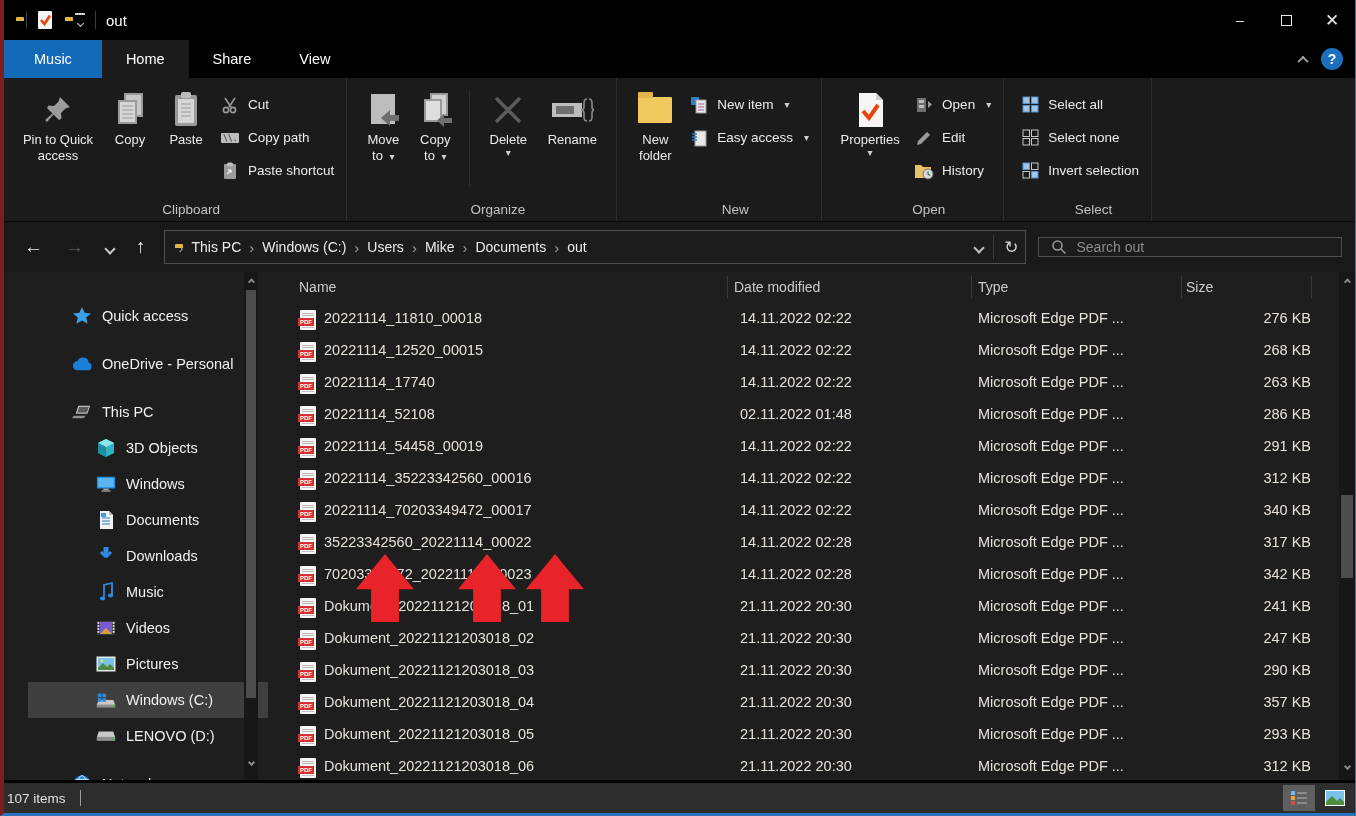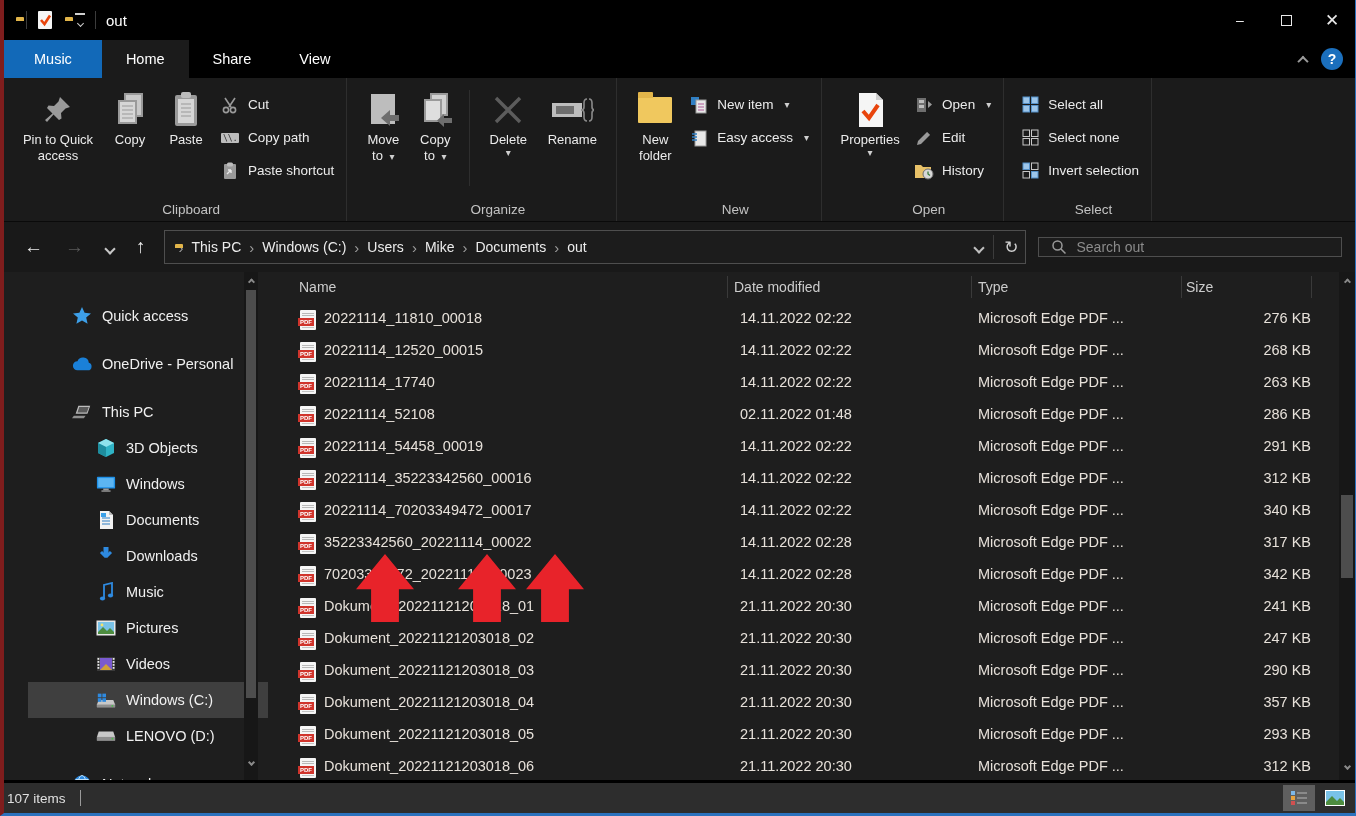--- a/index.html
+++ b/index.html
@@ -503,47 +503,47 @@
               <path d="M6 16V3l8-2v12" stroke="#2e8ae0" stroke-width="1.8" fill="none"></path>
               <ellipse cx="4.5" cy="16.5" rx="2.6" ry="2" fill="#2e8ae0"></ellipse>
               <ellipse cx="12.5" cy="13.5" rx="2.6" ry="2" fill="#2e8ae0"></ellipse>
             </svg>
           </span>
           <span>Music</span>
         </div>
         <div class="side-item lvl1">
           <span class="sico">
             <svg width="20" height="16" viewBox="0 0 20 16">
-              <rect x="0.5" y="0.5" width="19" height="15" fill="#e8e8e8"></rect>
-              <rect x="2" y="2" width="16" height="12" fill="#79c2e8"></rect>
-              <path d="M2 12l5-5 4 4 3-3 4 4v2H2z" fill="#4d8c3f"></path>
-              <circle cx="6" cy="5" r="1.4" fill="#f2e26a"></circle>
-            </svg>
-          </span>
-          <span>Pictures</span>
-        </div>
-        <div class="side-item lvl1">
-          <span class="sico">
-            <svg width="20" height="16" viewBox="0 0 20 16">
               <rect x="1" y="1" width="18" height="14" fill="#3a3a3a"></rect>
               <rect x="4" y="2" width="12" height="12" fill="#7a5ad0"></rect>
               <path d="M4 14l6-6 6 6z" fill="#d0a03a"></path>
               <g fill="#e8e8e8">
                 <rect x="1.5" y="2" width="1.8" height="1.8"></rect>
                 <rect x="1.5" y="5" width="1.8" height="1.8"></rect>
                 <rect x="1.5" y="8" width="1.8" height="1.8"></rect>
                 <rect x="1.5" y="11" width="1.8" height="1.8"></rect>
                 <rect x="16.7" y="2" width="1.8" height="1.8"></rect>
                 <rect x="16.7" y="5" width="1.8" height="1.8"></rect>
                 <rect x="16.7" y="8" width="1.8" height="1.8"></rect>
                 <rect x="16.7" y="11" width="1.8" height="1.8"></rect>
               </g>
             </svg>
           </span>
           <span>Videos</span>
+        </div>
+        <div class="side-item lvl1">
+          <span class="sico">
+            <svg width="20" height="16" viewBox="0 0 20 16">
+              <rect x="0.5" y="0.5" width="19" height="15" fill="#e8e8e8"></rect>
+              <rect x="2" y="2" width="16" height="12" fill="#79c2e8"></rect>
+              <path d="M2 12l5-5 4 4 3-3 4 4v2H2z" fill="#4d8c3f"></path>
+              <circle cx="6" cy="5" r="1.4" fill="#f2e26a"></circle>
+            </svg>
+          </span>
+          <span>Pictures</span>
         </div>
         <div class="side-item lvl1 selected">
           <span class="sico">
             <svg width="22" height="18" viewBox="0 0 22 18">
               <path d="M3 9h16l2 5v3H1v-3z" fill="#c8c8c8"></path>
               <path d="M1 14h20v3H1z" fill="#8f8f8f"></path>
               <circle cx="18" cy="15.5" r="1" fill="#4dbd4d"></circle>
               <g fill="#2e8ae0">
                 <rect x="2" y="2" width="4" height="4"></rect>
                 <rect x="7" y="2" width="4" height="4"></rect>

